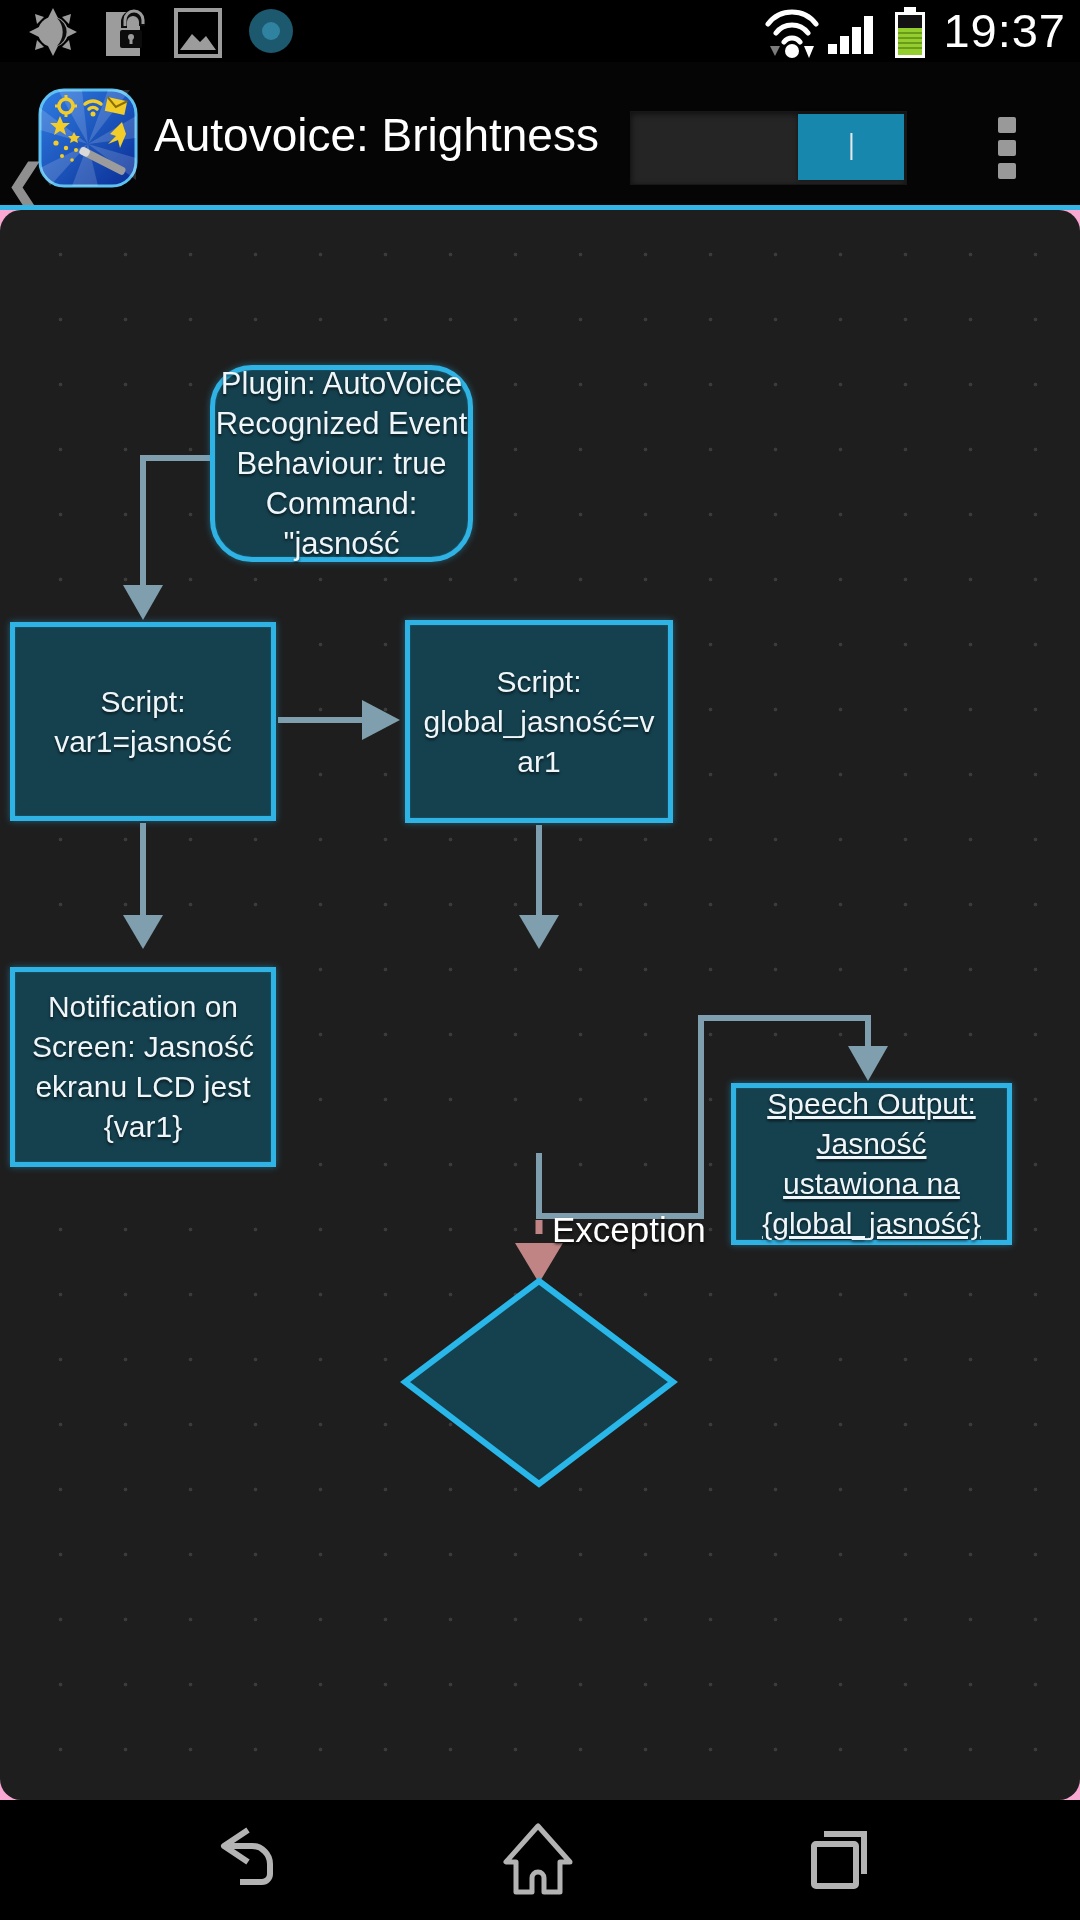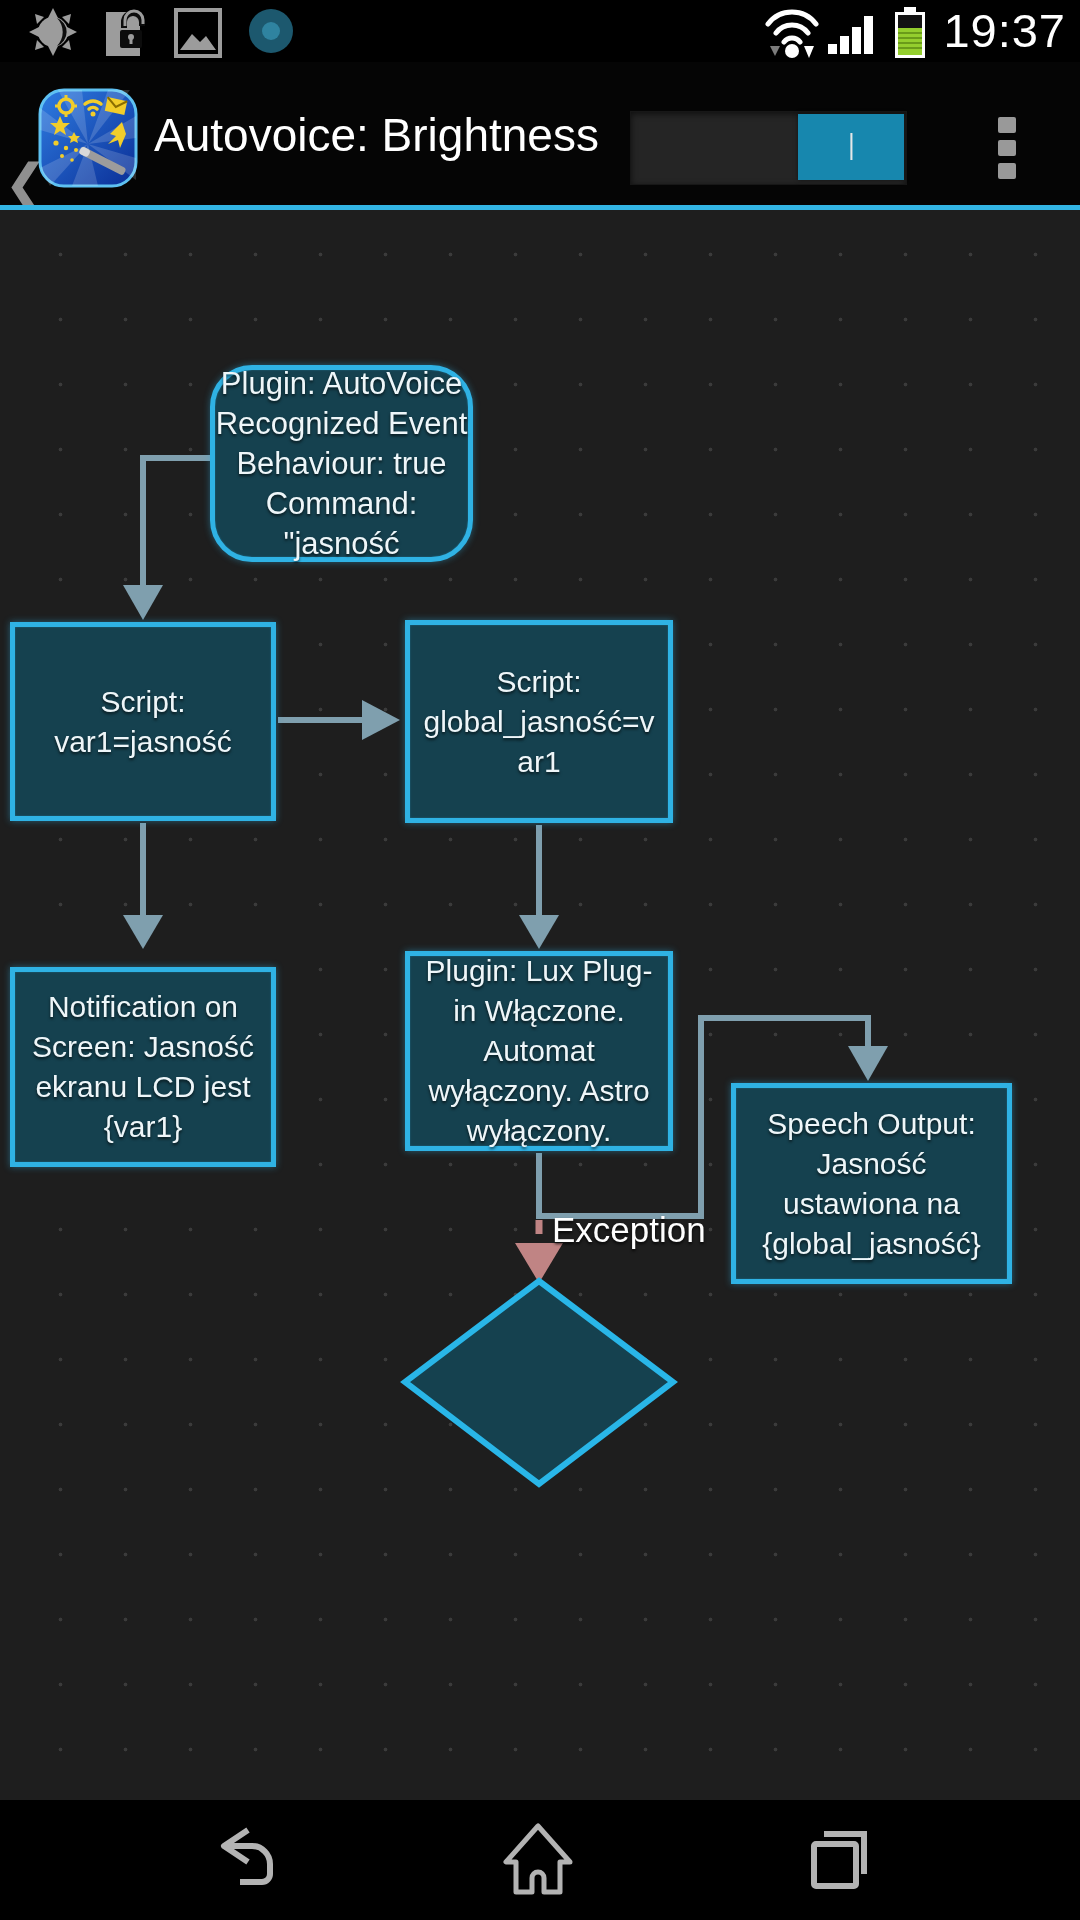--- a/index.html
+++ b/index.html
@@ -23,33 +23,33 @@
   .toggle-thumb{position:absolute;right:2px;top:2px;width:106px;height:66px;background:#1787ae;
                 box-shadow:0 0 4px rgba(0,0,0,.5);display:flex;align-items:center;justify-content:center;}
   .toggle-glyph{color:#e7e7e7;font-size:38px;font-weight:400;transform:scaleX(.55);}
   .overflow-menu{position:absolute;right:62px;top:55px;width:20px;height:62px;
                  display:flex;flex-direction:column;justify-content:space-between;}
   .overflow-menu span{display:block;width:18px;height:16px;background:#999;border-radius:2px;}
 
   
   .canvas{position:absolute;left:0;top:210px;width:1080px;height:1590px;background:#1e1e1e;
           background-image:radial-gradient(circle,#3b3b3b 1.6px,transparent 2.2px);
-          background-size:65px 65px;background-position:28px 12px;}
+          background-size:65px 65px;background-position:28px 12px;border-radius:21px;}
   .connector-layer{position:absolute;left:0;top:0;width:1080px;height:1590px;}
   .node{position:absolute;box-sizing:border-box;background:#15414f;border:5px solid #2fb2e4;
         color:#eef6f9;display:flex;align-items:center;justify-content:center;text-align:center;
         font-size:30px;line-height:40px;white-space:pre-line;
         box-shadow:0 0 7px rgba(47,178,228,.45), inset 0 0 2px rgba(47,178,228,.4);
         text-shadow:0 2px 3px rgba(0,0,0,.65);}
   .node-trigger{left:210px;top:155px;width:263px;height:197px;border-radius:42px;font-size:31px;}
   .node-script-var1{left:10px;top:412px;width:266px;height:199px;}
   .node-script-global{left:405px;top:410px;width:268px;height:203px;}
   .node-notification{left:10px;top:741px;width:266px;height:200px;margin-top:16px;}
   .node-plugin-lux{left:405px;top:741px;width:268px;height:200px;}
-  .node-speech{left:731px;top:873px;width:281px;height:201px;}
+  .node-speech{left:731px;top:873px;width:281px;height:162px;text-decoration:underline;}
   .exception-label{position:absolute;left:552px;top:1000px;color:#fff;font-size:35px;line-height:40px;
                    text-shadow:0 2px 3px rgba(0,0,0,.8);}
 
   
   .nav-bar{position:absolute;left:0;top:1800px;width:1080px;height:120px;background:#000;}
   .nav-btn{position:absolute;top:22px;width:76px;height:76px;}
 </style>
 </head>
 <body>
 
@@ -244,27 +244,20 @@
       <span>Script:
 global_jasność=v
 ar1</span>
     </div>
     <div class="node node-notification">
       <span>Notification on
 Screen: Jasność
 ekranu LCD jest
 {var1}</span>
     </div>
-    <div class="node node-plugin-lux">
-      <span>Plugin: Lux Plug-
-in Włączone.
-Automat
-wyłączony. Astro
-wyłączony.</span>
-    </div>
     <div class="node node-speech">
       <span>Speech Output:
 Jasność
 ustawiona na
 {global_jasność}</span>
     </div>
 
     <div class="exception-label">Exception</div>
   </div>
 

